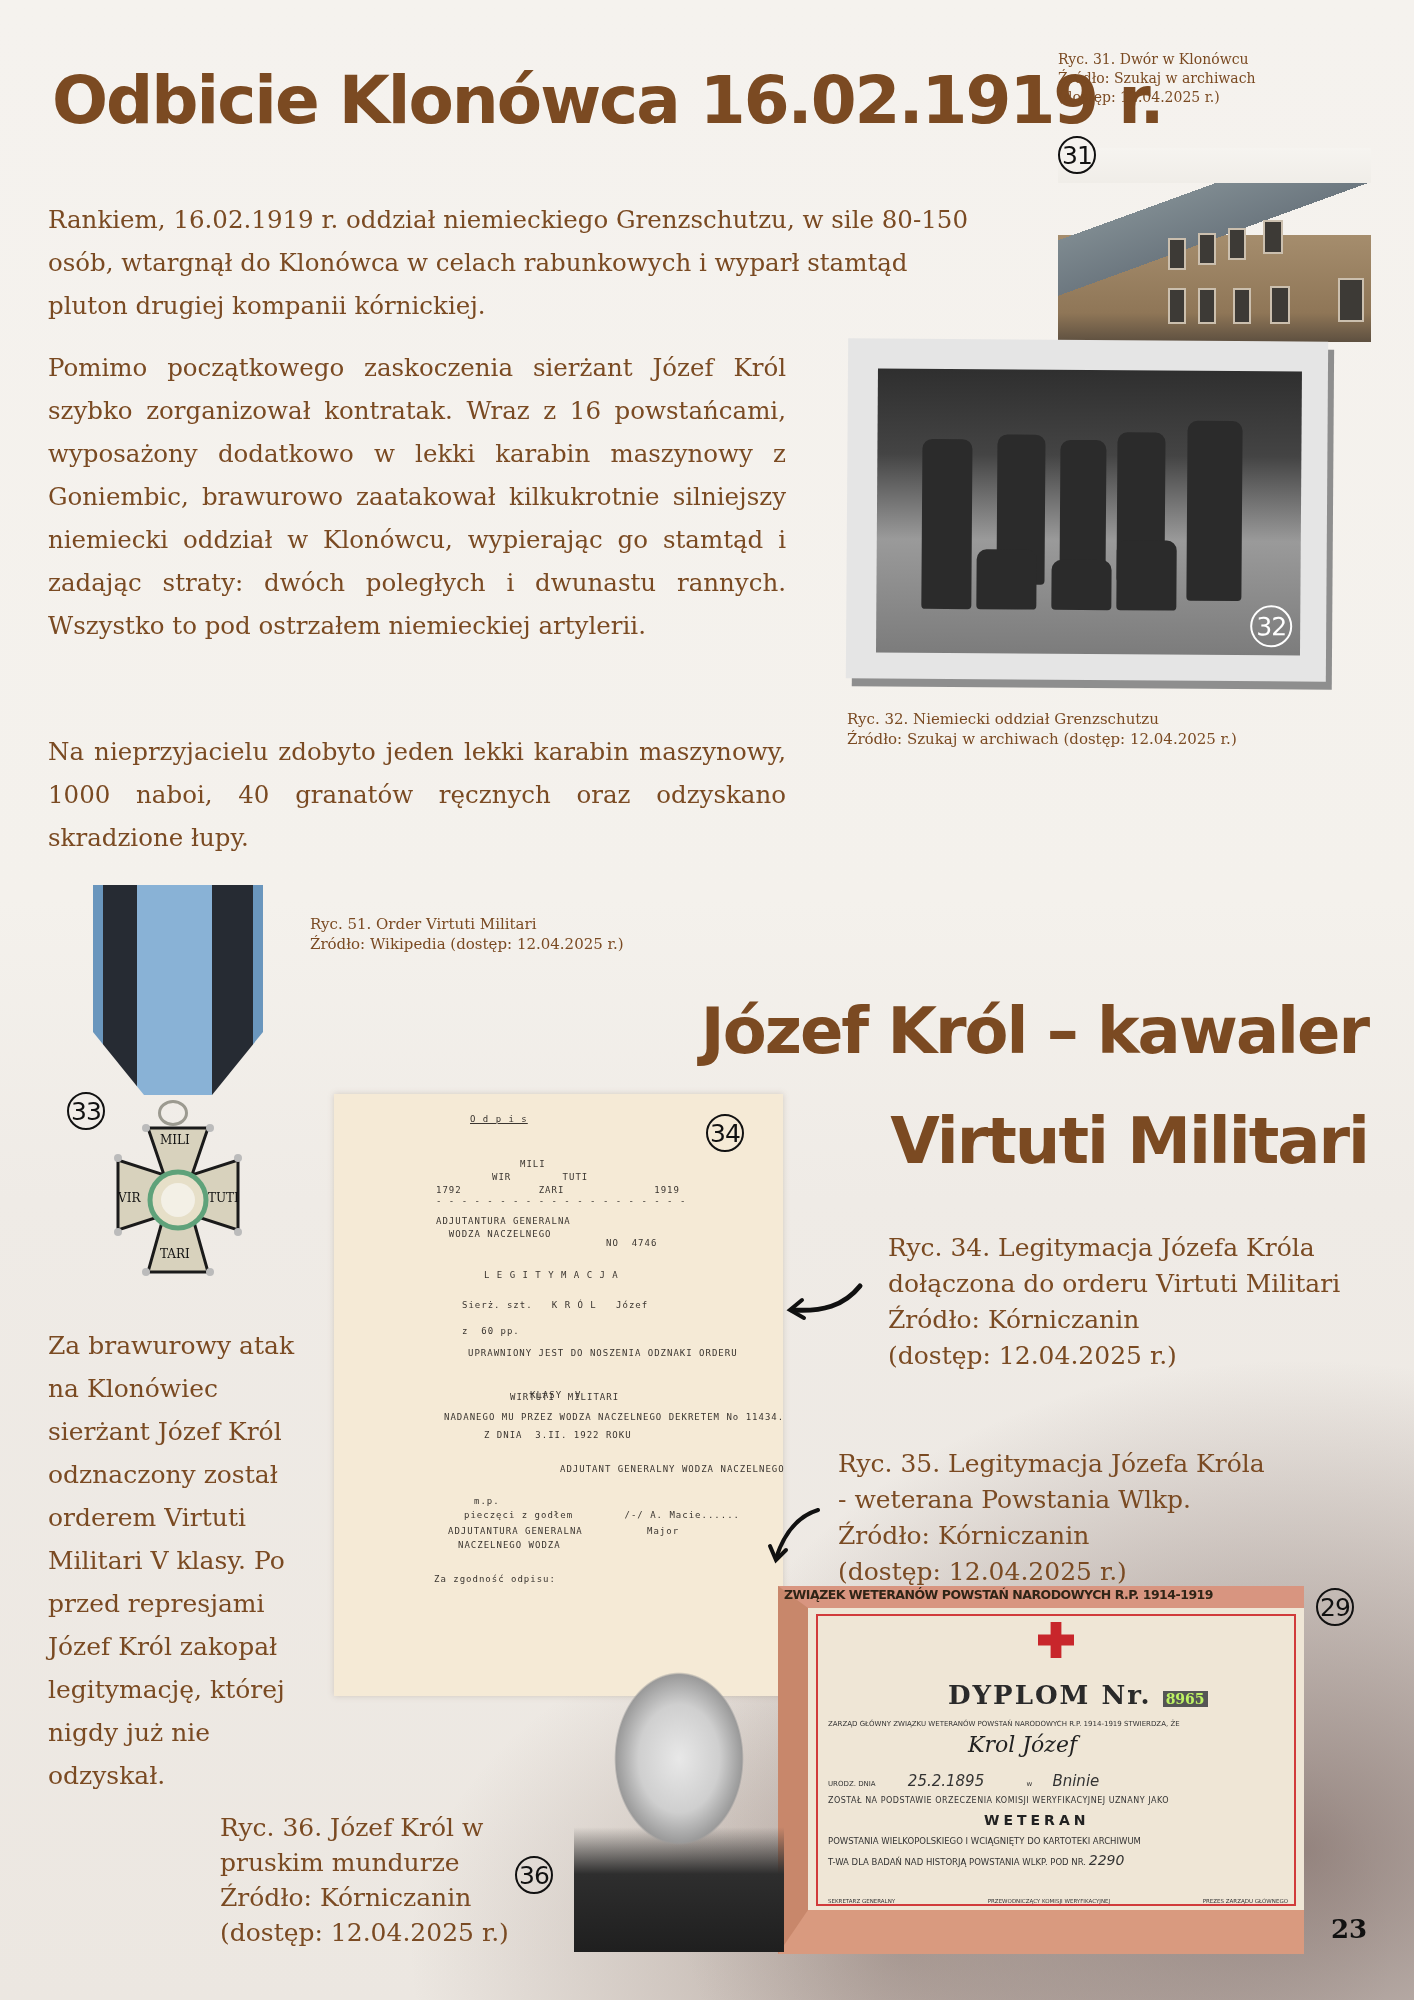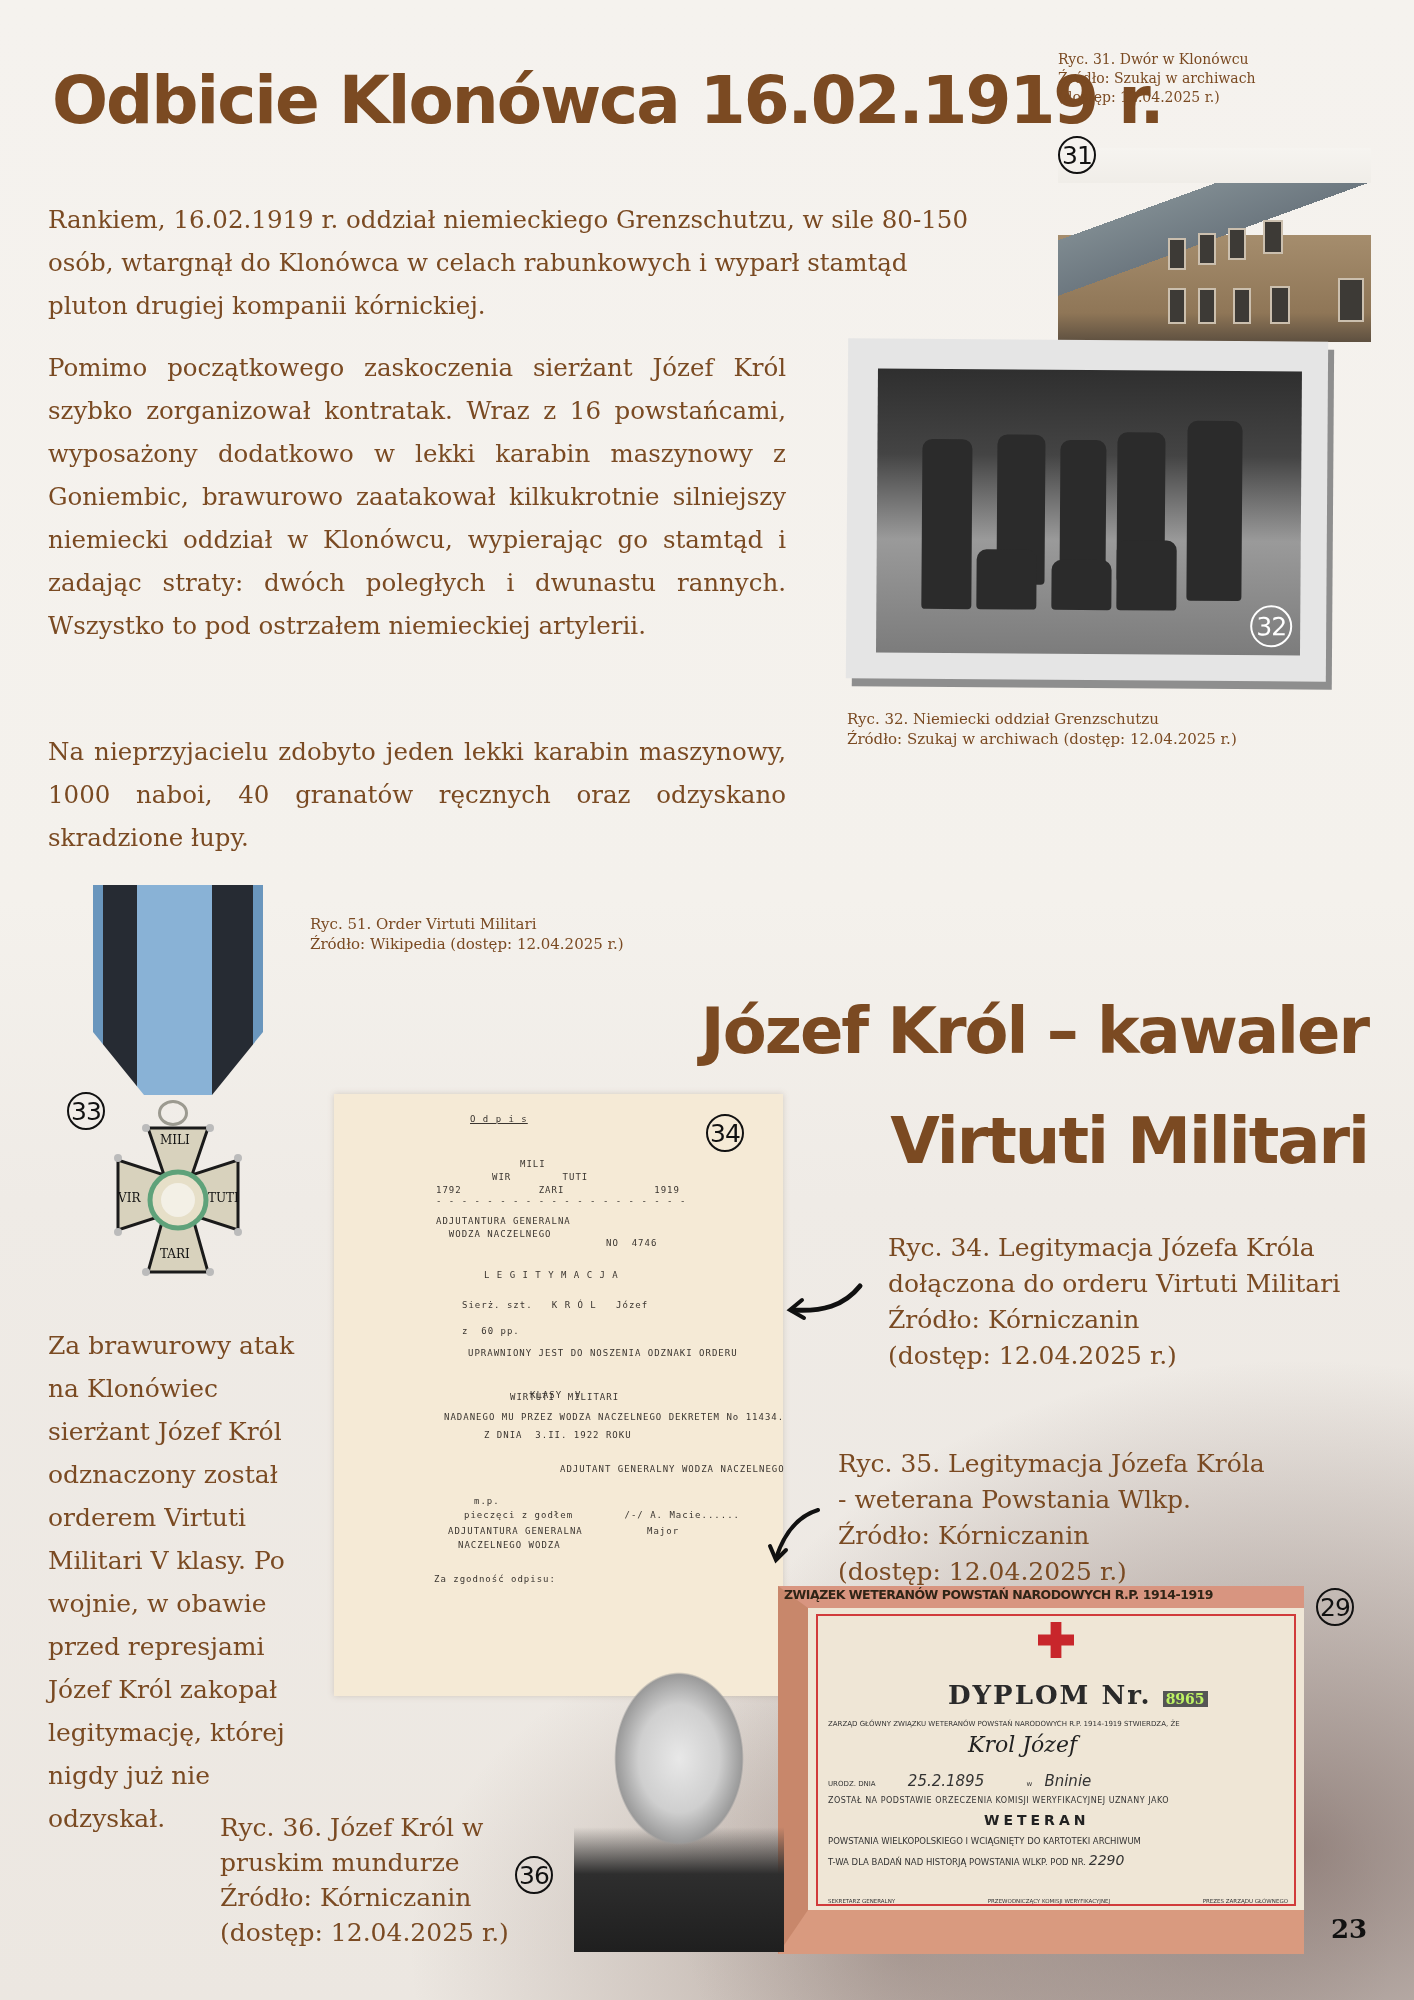--- a/index.html
+++ b/index.html
@@ -172,21 +172,21 @@
   <div class="abs" style="left:140px;top:72px;font-family:'DejaVu Serif',serif;font-weight:bold;font-size:26px;color:#2a2a2a;letter-spacing:2px;">
     <span>DYPLOM Nr.</span>
     <span style="font-size:14px;background:#555;color:#bef264;padding:0 3px;letter-spacing:0;">8965</span>
   </div>
   <div class="abs" style="left:20px;top:112px;font-family:'DejaVu Sans',sans-serif;font-size:7px;color:#333;white-space:nowrap;">ZARZĄD GŁÓWNY ZWIĄZKU WETERANÓW POWSTAŃ NARODOWYCH R.P. 1914-1919 STWIERDZA, ŻE</div>
   <div class="abs" style="left:160px;top:124px;font-family:'DejaVu Serif',serif;font-style:italic;font-size:22px;color:#222;">Krol Józef</div>
   <div class="abs" style="left:20px;top:164px;font-family:'DejaVu Sans',sans-serif;font-size:7px;color:#333;white-space:nowrap;">
     <span>URODZ. DNIA</span>
     <span style="font-style:italic;font-size:15px;margin-left:30px;">25.2.1895</span>
     <span style="margin-left:40px;">w</span>
-    <span style="font-style:italic;font-size:15px;margin-left:10px;">Bninie</span>
+    <span style="font-style:italic;font-size:15px;margin-left:18px;">Bninie</span>
   </div>
   <div class="abs" style="left:20px;top:188px;font-family:'DejaVu Sans',sans-serif;font-size:8px;color:#333;white-space:nowrap;letter-spacing:0.5px;">ZOSTAŁ NA PODSTAWIE ORZECZENIA KOMISJI WERYFIKACYJNEJ UZNANY JAKO</div>
   <div class="abs" style="left:176px;top:204px;font-family:'DejaVu Sans',sans-serif;font-weight:bold;font-size:14px;color:#222;letter-spacing:4px;">WETERAN</div>
   <div class="abs" style="left:20px;top:228px;font-family:'DejaVu Sans',sans-serif;font-size:8.5px;color:#333;white-space:nowrap;">POWSTANIA WIELKOPOLSKIEGO I WCIĄGNIĘTY DO KARTOTEKI ARCHIWUM</div>
   <div class="abs" style="left:20px;top:244px;font-family:'DejaVu Sans',sans-serif;font-size:8.5px;color:#333;white-space:nowrap;">
     <span>T-WA DLA BADAŃ NAD HISTORJĄ POWSTANIA WLKP. POD NR.</span>
     <span style="font-style:italic;font-size:14px;">2290</span>
   </div>
   <div class="abs" style="left:20px;top:290px;width:460px;display:flex;justify-content:space-between;font-family:'DejaVu Sans',sans-serif;font-size:5.5px;color:#333;">
     <span>SEKRETARZ GENERALNY</span>
@@ -205,21 +205,20 @@
   <div>(dostęp: 12.04.2025 r.)</div>
 </div>
 
 <div class="abs body-text" style="left:48px;top:1324px;width:270px;text-align:left;font-size:25px;line-height:43px;">
   <div>Za brawurowy atak</div>
   <div>na Klonówiec</div>
   <div>sierżant Józef Król</div>
   <div>odznaczony został</div>
   <div>orderem Virtuti</div>
   <div>Militari V klasy. Po</div>
-  <div>wojnie, w obawie</div>
   <div>przed represjami</div>
   <div>Józef Król zakopał</div>
   <div>legitymację, której</div>
   <div>nigdy już nie</div>
   <div>odzyskał.</div>
 </div>
 
 <div class="abs page-number" style="left:1331px;top:1914px;">23</div>
 
 </body></html>

